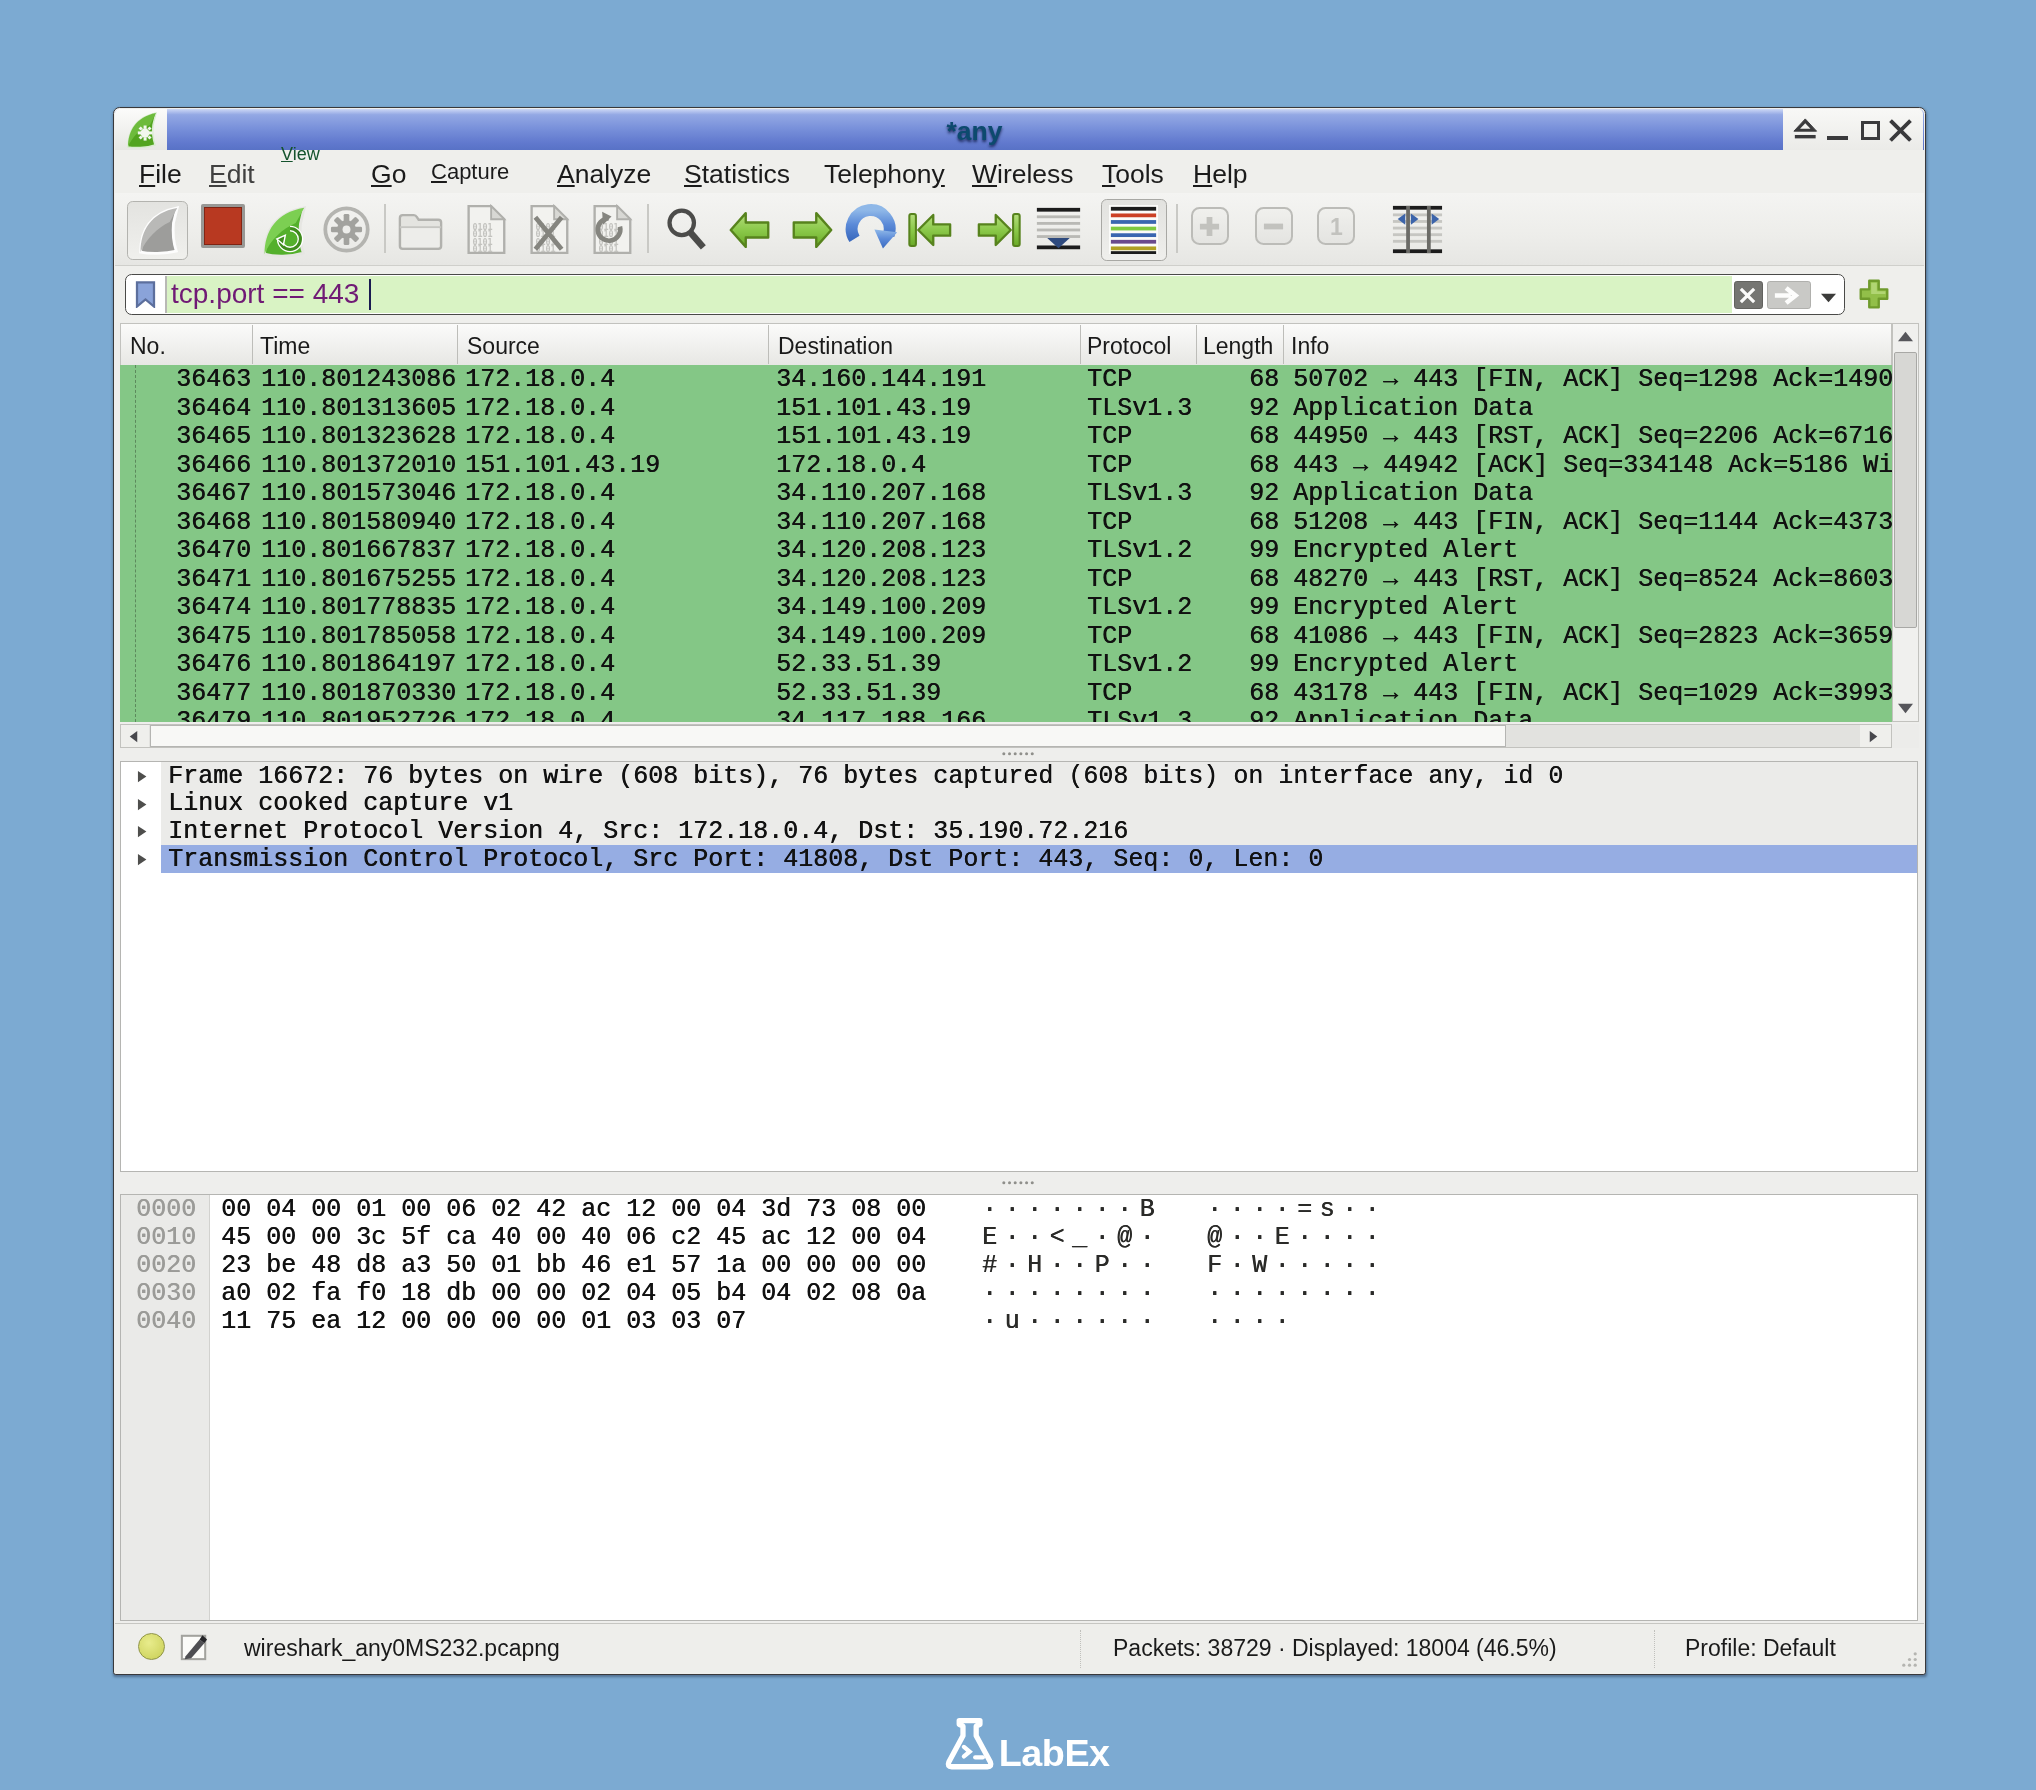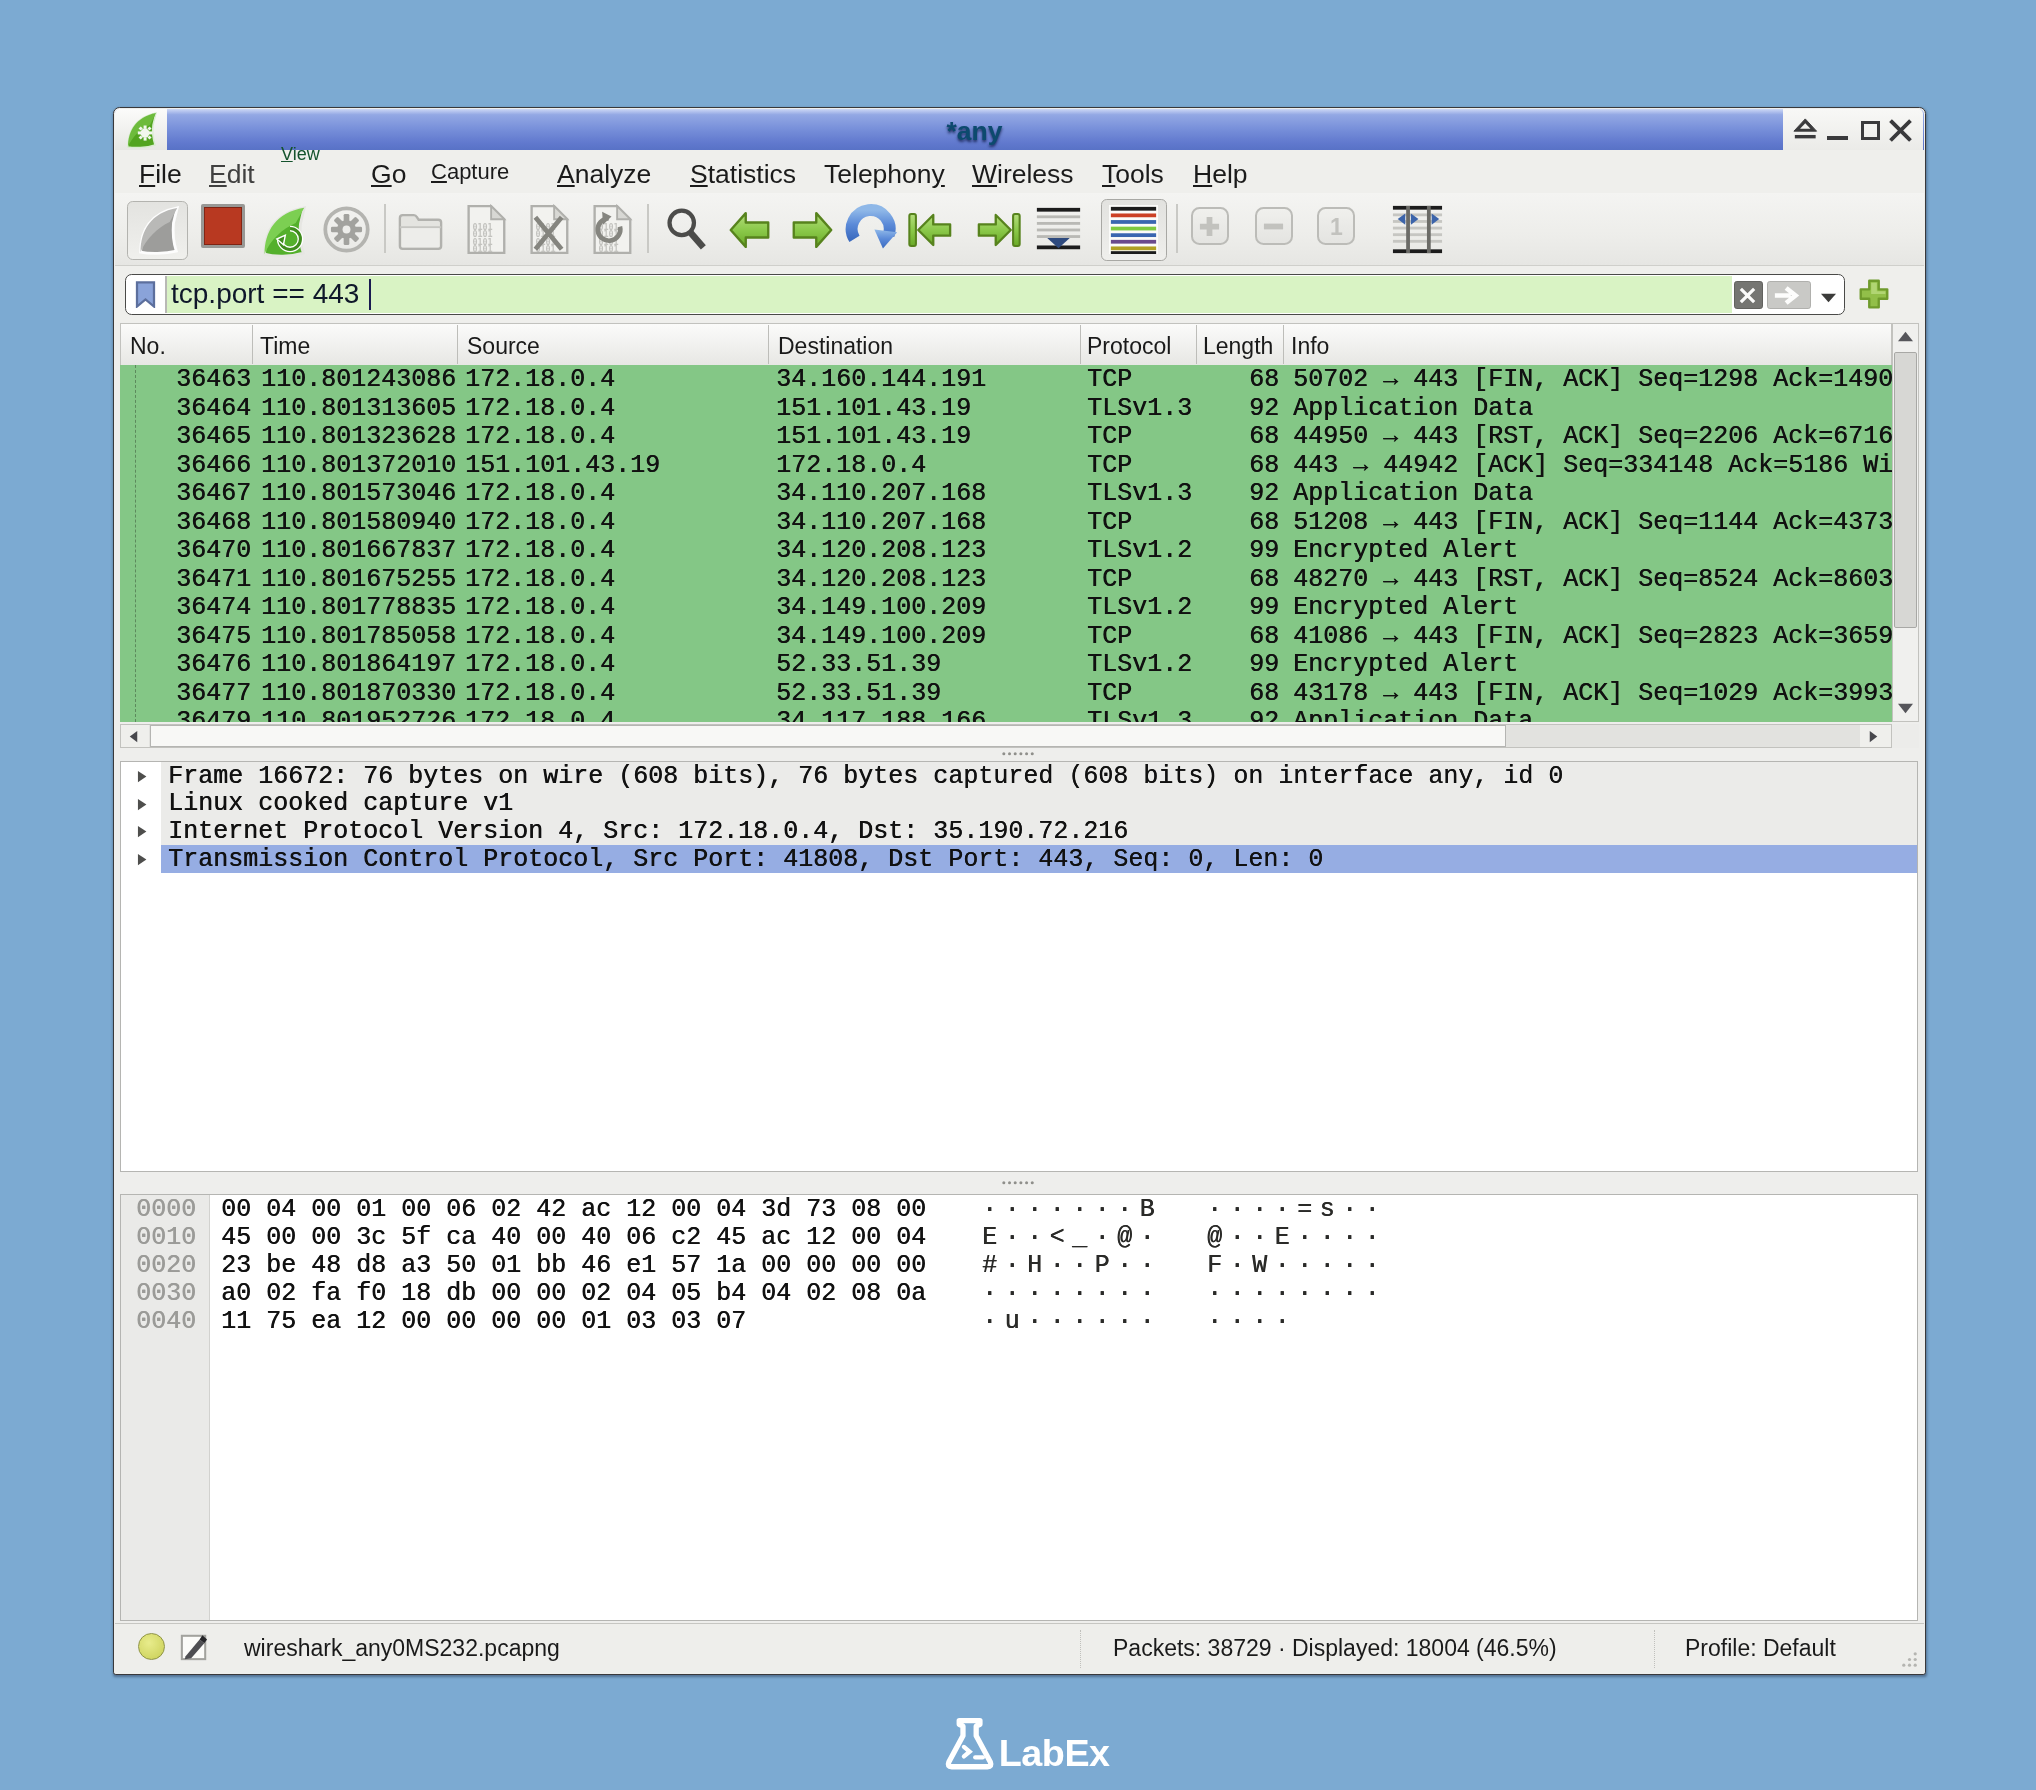--- a/index.html
+++ b/index.html
@@ -39,21 +39,21 @@
 <svg style="left:1889px;top:119px" width="23" height="23" viewBox="0 0 24 24">
 <path d="M3 3 L21 21 M21 3 L3 21" stroke="#3a3a3c" stroke-width="4" stroke-linecap="square"></path>
   </svg>
 <div class="a" style="left:115px;top:150px;width:1809px;height:44px;background:#efefec;border-bottom:0.9px solid #d8d8d4;"></div>
 <div class="a" style="left:139px;top:159px;font-size:26.5px;color:#1b1b1b;"><u>F</u>ile</div>
 <div class="a" style="left:209px;top:159px;font-size:26.5px;color:#404040;"><u>E</u>dit</div>
 <div class="a" style="left:281px;top:144px;font-size:18px;color:#14532d;"><u>V</u>iew</div>
 <div class="a" style="left:371px;top:159px;font-size:26.5px;color:#1b1b1b;"><u>G</u>o</div>
 <div class="a" style="left:431px;top:159px;font-size:22px;color:#1b1b1b;"><u>C</u>apture</div>
 <div class="a" style="left:557px;top:159px;font-size:26.5px;color:#1b1b1b;"><u>A</u>nalyze</div>
-<div class="a" style="left:684px;top:159px;font-size:26.5px;color:#1b1b1b;margin-left:6px;"><u>S</u>tatistics</div>
+<div class="a" style="left:684px;top:159px;font-size:26.5px;color:#1b1b1b;"><u>S</u>tatistics</div>
 <div class="a" style="left:824px;top:159px;font-size:26.5px;color:#1b1b1b;">Telephon<u>y</u></div>
 <div class="a" style="left:972px;top:159px;font-size:26.5px;color:#1b1b1b;"><u>W</u>ireless</div>
 <div class="a" style="left:1102px;top:159px;font-size:26.5px;color:#1b1b1b;"><u>T</u>ools</div>
 <div class="a" style="left:1193px;top:159px;font-size:26.5px;color:#1b1b1b;"><u>H</u>elp</div>
 <div class="a" style="left:115px;top:193px;width:1809px;height:73px;background:linear-gradient(180deg,#f4f4f2 0%,#ededea 60%,#e6e6e3 100%);border-bottom:0.9px solid #cfcfcb;"></div>
 <div class="a" style="left:127px;top:201px;width:61px;height:59px;border:0.9px solid #b3b3af;border-radius:5.7px;background:linear-gradient(180deg,#e3e3e0,#f0f0ed);"></div>
 <svg style="left:134px;top:204px" width="47" height="51" viewBox="0 0 50 54">
 <path d="M7 51 C7 28 18 9 46 4 L42 20 C41 31 42 41 45 50 C33 53 16 53 7 51 Z" fill="#9d9d9b" stroke="#fdfdfd" stroke-width="3"></path>
 <path d="M7 51 C7 28 18 9 46 4 L38 19 C25 25 13 37 7 51 Z" fill="#b9b9b7"></path>
   </svg>
@@ -212,21 +212,21 @@
     <path d="M21 10 L29 16 L21 22 Z" fill="#3c64aa"></path>
 <path d="M43 10 L51 16 L43 22 Z" fill="#3c64aa"></path>
   </svg>
 <div class="a" style="left:115px;top:266px;width:1809px;height:56px;background:#efefec;"></div>
 <div class="a" style="left:125px;top:274px;width:1720px;height:41px;background:#ffffff;border:1.9px solid #4a4a48;border-radius:6.6px;"></div>
 <div class="a" style="left:167px;top:276px;width:1565px;height:37px;background:#d9f3c4;"></div>
 <div class="a" style="left:165px;top:276px;width:1.9px;height:37px;background:#b9b9b5;"></div>
 <svg style="left:135px;top:281px" width="21" height="27.4" viewBox="0 0 22 29">
 <path d="M2 1.5 L20 1.5 L20 27 L11 19.5 L2 27 Z" fill="#8aa3d9" stroke="#5c6f9d" stroke-width="2.4"></path>
   </svg>
-<div class="a" style="left:171px;top:278px;font-size:28px;color:#0f172a;">tcp.port == 443</div>
+<div class="a" style="left:171px;top:278px;font-size:28px;color:#701a75;">tcp.port == 443</div>
 <div class="a" style="left:369px;top:279px;width:2.4px;height:31px;background:#1a1a50;"></div>
 <div class="a" style="left:1734px;top:281px;width:29px;height:28px;background:#757572;border:1.9px solid #62625f;border-radius:2.8px;"></div>
 <svg style="left:1738px;top:286px" width="19" height="19" viewBox="0 0 20 20">
     <path d="M3 3 L17 17 M17 3 L3 17" stroke="#fbfbfa" stroke-width="3.4"></path>
   </svg>
 <div class="a" style="left:1767px;top:281px;width:44px;height:28px;background:#c9c9c6;border:1.9px solid #b0b0ad;border-radius:2.8px;"></div>
 <svg style="left:1773px;top:286px" width="30" height="19" viewBox="0 0 32 20">
     <path d="M2 10 L19 10 M14 2 L24 10 L14 18" fill="none" stroke="#fdfdfc" stroke-width="5"></path>
   </svg>
 <svg style="left:1819px;top:291px" width="19" height="13.2" viewBox="0 0 20 14">

